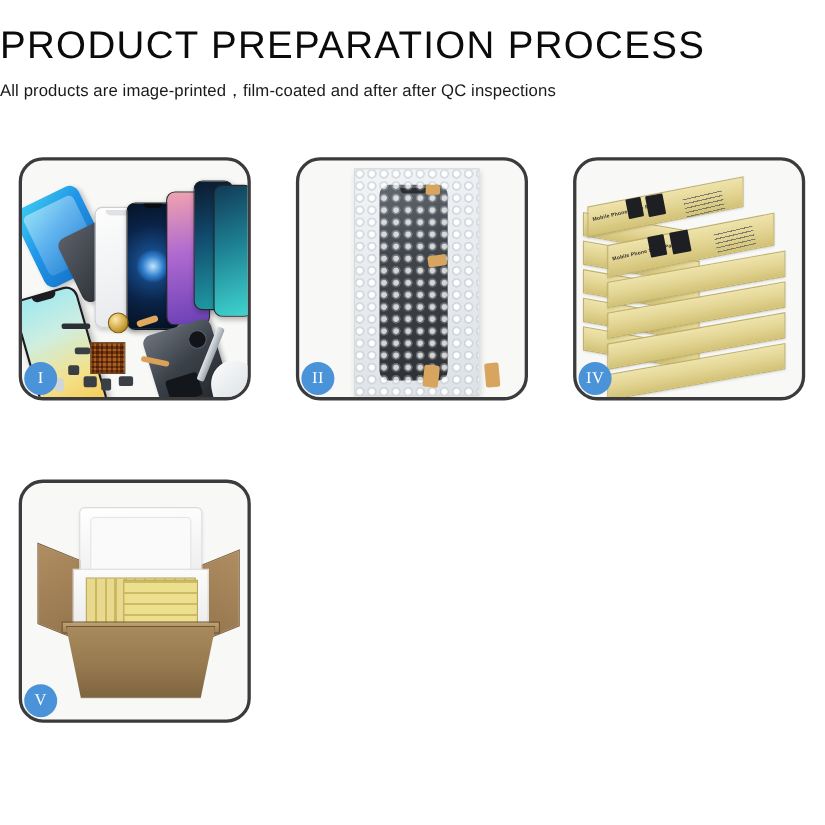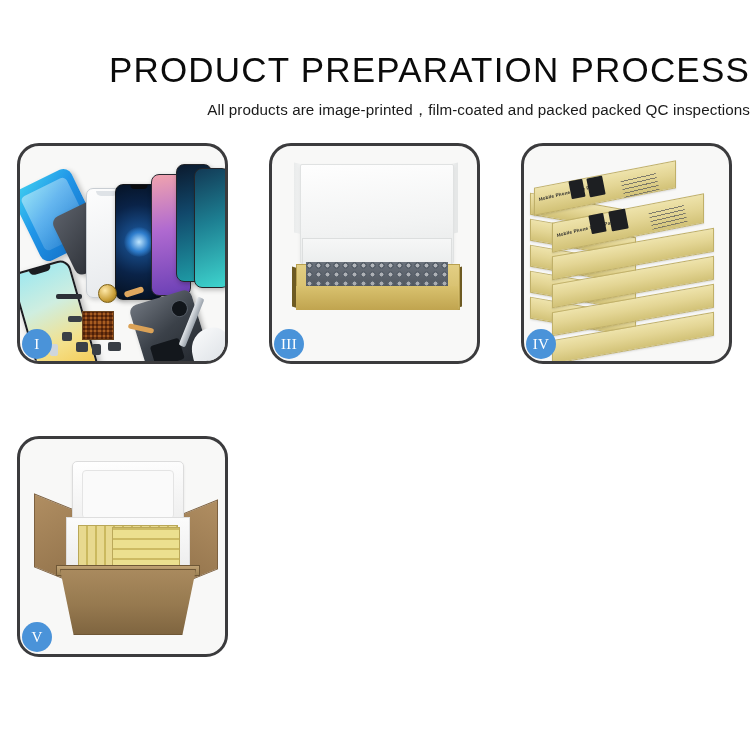--- a/index.html
+++ b/index.html
@@ -5,21 +5,21 @@
   html,body{margin:0;padding:0;}
   body{
     width:750px;height:750px;
     background:#ffffff;
     font-family:"Liberation Sans", sans-serif;
     overflow:hidden;
   }
   .page{position:relative;width:750px;height:750px;}
 
   
-  .header{padding-top:52px;text-align:right;}
+  .header{padding-top:24px;text-align:left;}
   .title{
     font-size:35px;
     letter-spacing:1.2px;
     color:#0b0b0b;
     font-weight:400;
     line-height:1.05;
     white-space:nowrap;
   }
   .subtitle{
     margin-top:11px;
@@ -380,21 +380,21 @@
     background:#7b6340;opacity:.7;
   }
 </style>
 </head>
 <body>
 
 <div class="page">
 
   <div class="header">
     <div class="title">PRODUCT PREPARATION PROCESS</div>
-    <div class="subtitle">All products are image-printed，film-coated and packed packed QC inspections</div>
+    <div class="subtitle">All products are image-printed，film-coated and after after QC inspections</div>
   </div>
 
   <div class="grid">
 
     <div class="panel p1">
       <div class="stage">
         <div class="bluefilm"></div>
         <div class="bluephone"></div>
         <div class="glass"></div>
         <div class="ph-dark">
@@ -419,35 +419,34 @@
         <div class="sp" style="left:72px;top:198px;width:9px;height:11px;"></div>
         <div class="sp" style="left:88px;top:196px;width:13px;height:9px;"></div>
         <div class="sp" style="left:30px;top:198px;width:8px;height:12px;background:#cfd6dc;"></div>
         <div class="sp" style="left:48px;top:170px;width:14px;height:6px;"></div>
         <div class="tweez"></div>
         <div class="glove"></div>
       </div>
       <div class="badge">I</div>
     </div>
 
-
-    <div class="panel p3">
+    <div class="panel p2">
       <div class="stage">
-        <div class="lid-flap-l"></div>
-        <div class="lid-flap-r"></div>
-        <div class="lid"></div>
-        <div class="foam"></div>
-        <div class="tray-end-l"></div>
-        <div class="tray-end-r"></div>
-        <div class="tray"></div>
-        <div class="bubblefill"></div>
-        <div class="tray-side"></div>
+        <div class="wrap">
+          <div class="inner"></div>
+          <div class="bubbleover"></div>
+          <div class="tape t1"></div>
+          <div class="tape t2"></div>
+          <div class="tape t3"></div>
+          <div class="tape t4"></div>
+        </div>
       </div>
-      <div class="badge">III</div>
+      <div class="badge">II</div>
     </div>
+
 
     <div class="panel p4">
       <div class="stage stackwrap">
 
         <div class="bx" style="left:6px;top:56px;width:104px;height:20px;transform:skewY(10deg);"></div>
         <div class="bx" style="left:6px;top:82px;width:104px;height:20px;transform:skewY(10deg);"></div>
         <div class="bx" style="left:6px;top:108px;width:104px;height:20px;transform:skewY(10deg);"></div>
         <div class="bx" style="left:6px;top:134px;width:104px;height:20px;transform:skewY(10deg);"></div>
         <div class="bx" style="left:6px;top:160px;width:104px;height:20px;transform:skewY(10deg);"></div>
 

